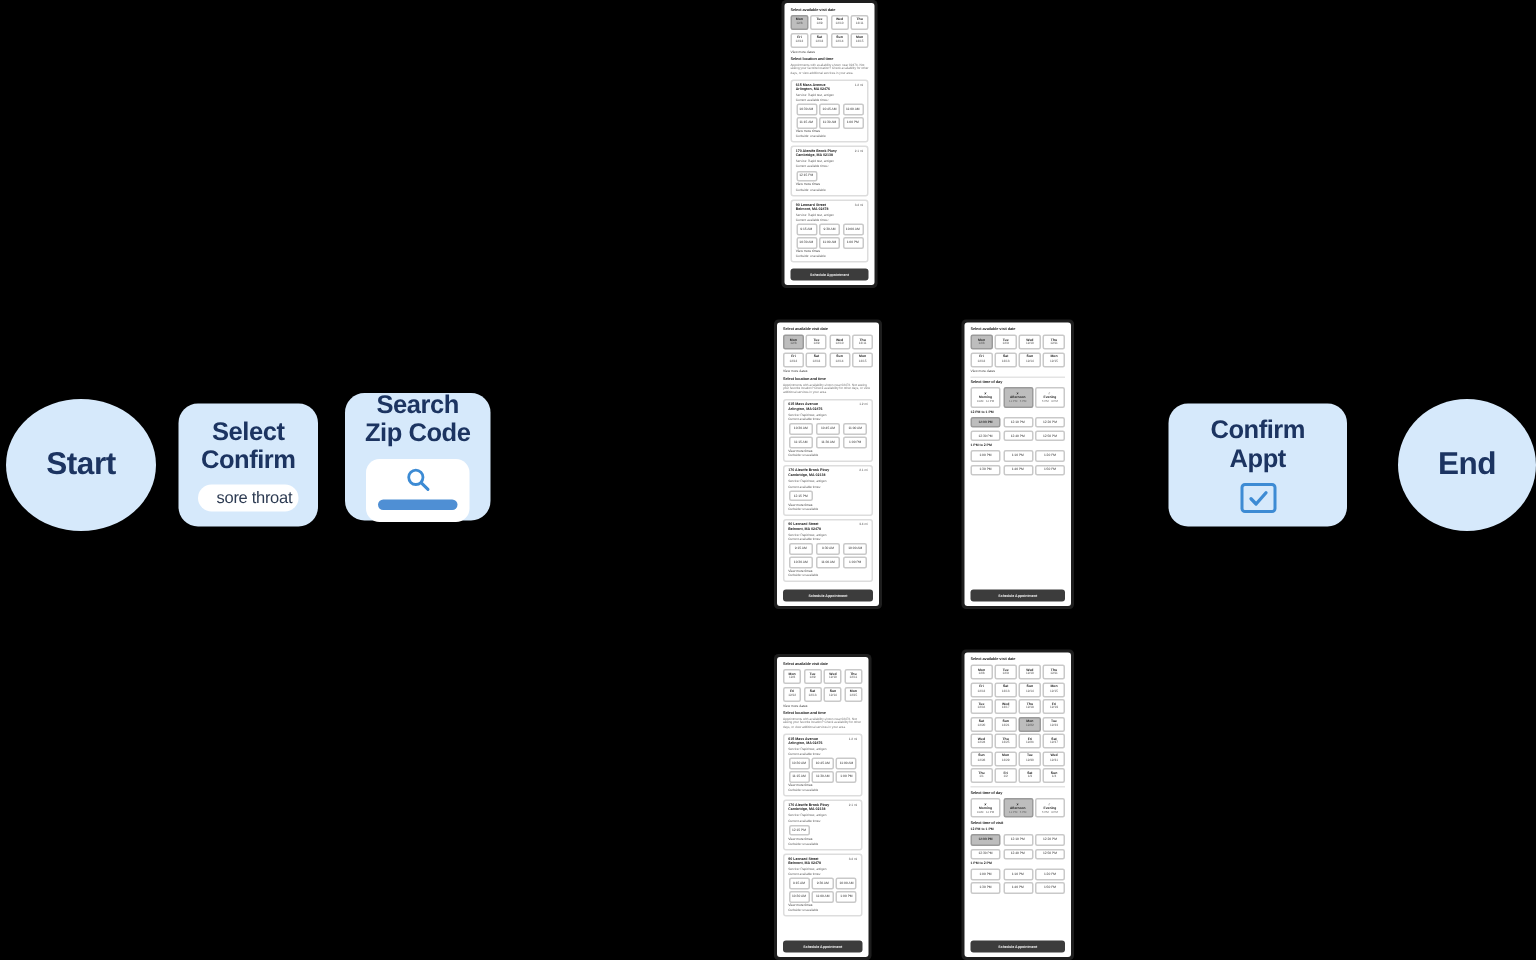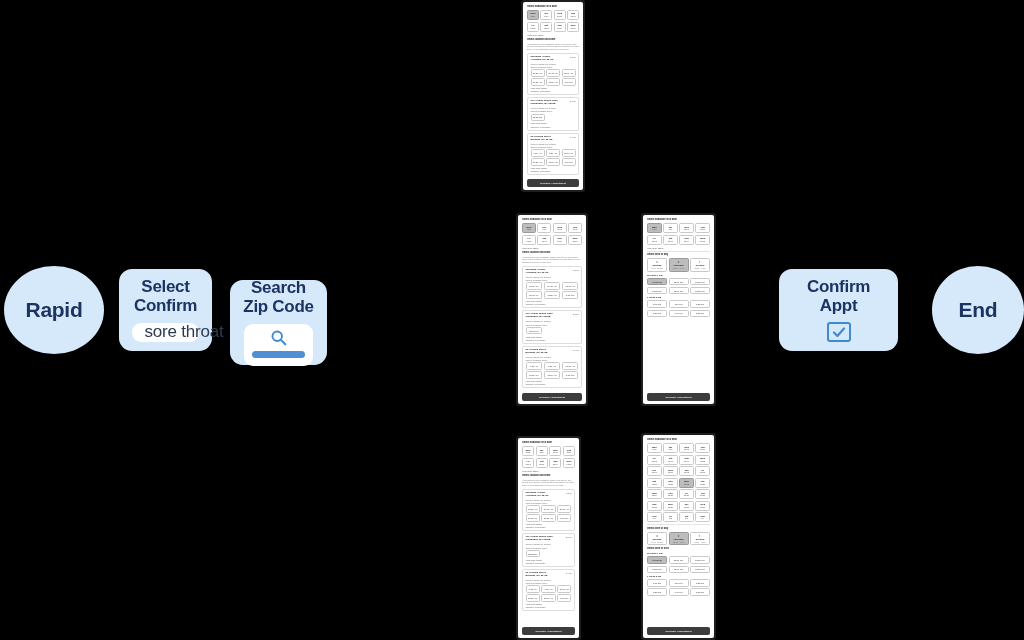--- a/index.html
+++ b/index.html
@@ -52,21 +52,21 @@
     background: #ffffff;
     border-radius: 9px;
     height: 26px;
     width: 86%;
     display: flex;
     align-items: center;
     gap: 5px;
     padding: 0 7px;
   }
   .search-pill .q-text {
-    font-size: 17px;
+    font-size: 11px;
     font-weight: normal;
     color: #2d3b52;
     letter-spacing: -0.2px;
     white-space: nowrap;
   }
 
   
   .zip-box {
     background: #ffffff;
     border-radius: 9px;
@@ -208,36 +208,36 @@
 </head>
 <body>
 
 <div id="canvas">
 
   <svg class="arrow" style="left:205px; top:296px;" width="40" height="32" viewBox="0 0 40 32">
     <path d="M0 6 L18 6 L18 0 L32 11 L18 22 L18 16 L0 16 Z" fill="#000000"></path>
   </svg>
 
   <div class="node node-terminal" style="left:4px; top:266px; width:100px; height:88px;">
-    <span>Rapid</span>
+    <span>Start</span>
   </div>
 
   <div class="node node-card" style="left:119px; top:269px; width:93px; height:82px;">
     <div class="node-title">Select
 Confirm</div>
     <div class="search-pill">
       <svg class="icon-mag" width="12" height="12" viewBox="0 0 20 20">
         <circle cx="8.5" cy="8.5" r="5.6" fill="none" stroke="#3d8bd4" stroke-width="2.2"></circle>
         <line x1="12.8" y1="12.8" x2="18" y2="18" stroke="#3d8bd4" stroke-width="2.4" stroke-linecap="round"></line>
       </svg>
       <span class="q-text">sore throat</span>
     </div>
   </div>
 
-  <div class="node node-card" style="left:230px; top:280px; width:97px; height:85px;">
+  <div class="node node-card" style="left:230px; top:262px; width:97px; height:85px;">
     <div class="node-title">Search
 Zip Code</div>
     <div class="zip-box">
       <svg class="icon-mag" width="17" height="17" viewBox="0 0 20 20">
         <circle cx="8.5" cy="8.5" r="5.6" fill="none" stroke="#3d8bd4" stroke-width="2.2"></circle>
         <line x1="12.8" y1="12.8" x2="18" y2="18" stroke="#3d8bd4" stroke-width="2.4" stroke-linecap="round"></line>
       </svg>
       <div class="zip-bar"></div>
     </div>
   </div>

